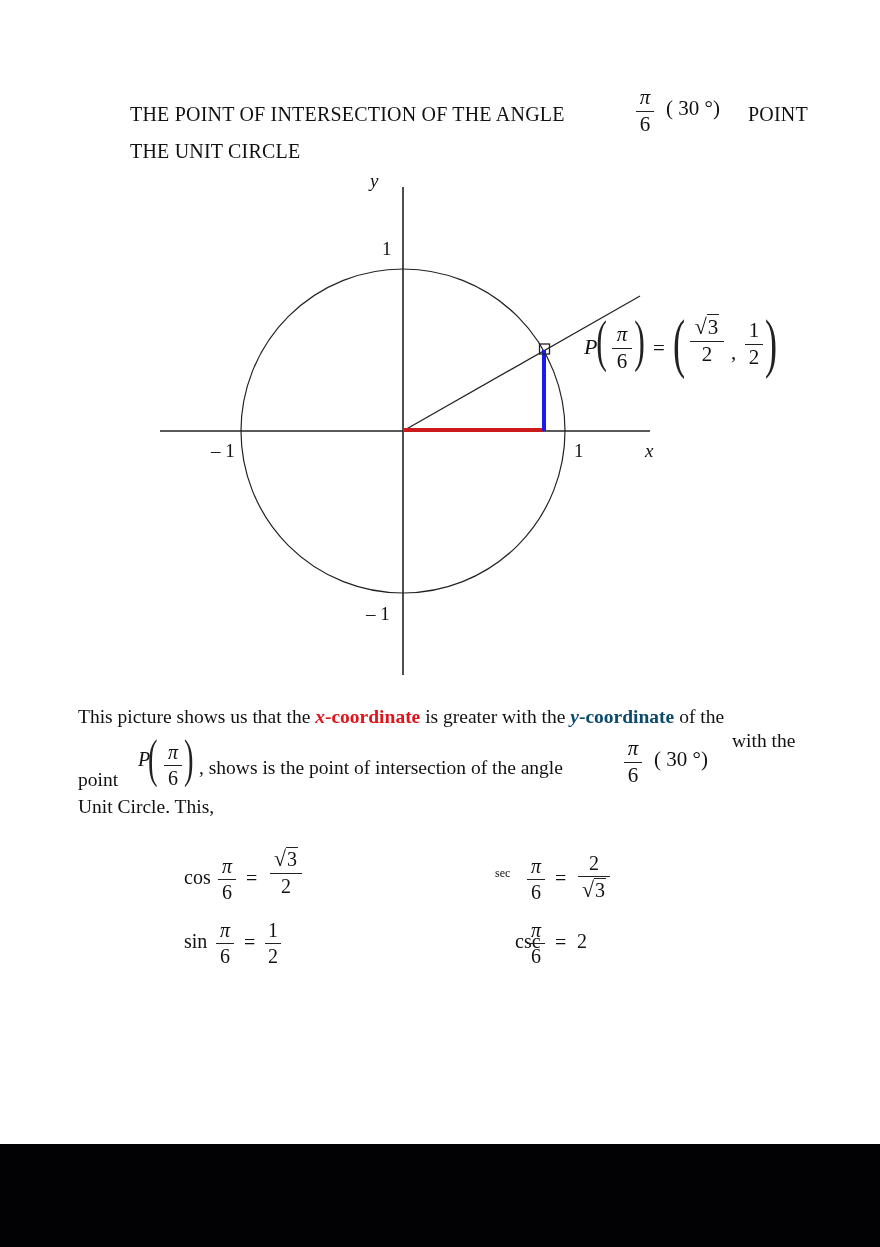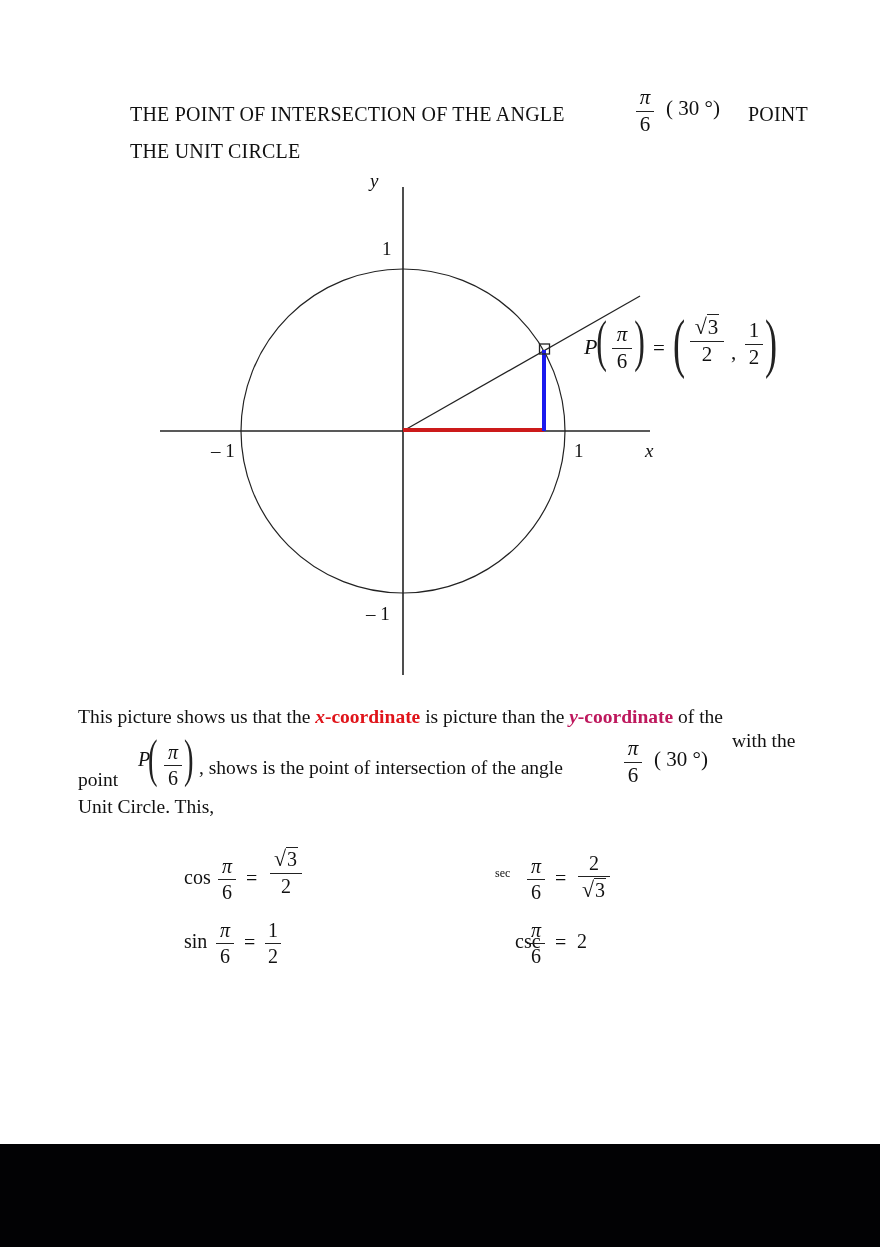--- a/index.html
+++ b/index.html
@@ -12,21 +12,21 @@
   .footer-bar { position: absolute; left: 0; top: 1144px; width: 880px; height: 103px; background: #020204; }
   .abs { position: absolute; white-space: nowrap; }
   .title { font-size: 20px; letter-spacing: 0.2px; }
   .frac { position: absolute; display: inline-block; text-align: center; font-size: 21px; line-height: 1; }
   .frac .num, .frac .den { display: block; }
   .frac .bar { display: block; border-top: 1px solid #222; margin: 3px 0 2px 0; }
   .pi { font-style: italic; }
   .body-text { font-size: 19.5px; }
   .xc { color: #e0141a; font-weight: bold; }
   .xc i, .yc i { font-style: italic; }
-  .yc { color: #be185d; font-weight: bold; }
+  .yc { color: #0c4a6e; font-weight: bold; }
   .axis-label { font-size: 19px; font-style: italic; }
   .tick-label { font-size: 19px; }
   .math { font-size: 21px; }
   .paren { position: absolute; font-size: 58px; font-weight: 100; line-height: 1; transform: scaleX(0.55); color: #222; }
   .sqrt { position: relative; display: inline-block; }
   .sqrt .rad { font-size: 22px; }
   .sqrt .under { border-top: 1px solid #222; padding: 0 1px; }
 </style>
 </head>
 <body>
@@ -85,21 +85,21 @@
     <div class="abs math" style="left:731px; top:340px;">,</div>
     <div class="frac" style="left:745px; top:320px; width:18px;">
       <span class="num">1</span>
       <span class="bar"></span>
       <span class="den">2</span>
     </div>
     <div class="paren" style="left:760px; top:310px; font-size:66px;">)</div>
   </div>
 
   <div class="abs body-text" style="left:78px; top:706px;">
-    <span>This picture shows us that the </span><span class="xc"><i>x</i><span>-coordinate</span></span><span> is picture than the </span><span class="yc"><i>y</i><span>-coordinate</span></span><span> of the</span>
+    <span>This picture shows us that the </span><span class="xc"><i>x</i><span>-coordinate</span></span><span> is greater with the </span><span class="yc"><i>y</i><span>-coordinate</span></span><span> of the</span>
   </div>
 
   <div class="abs body-text" style="left:78px; top:757px;margin-top:12px;">point</div>
   <div class="abs math" style="left:138px; top:748px; font-style:italic; font-size:20px;">P</div>
   <div class="paren" style="left:144px; top:733px; font-size:52px;">(</div>
   <div class="frac" style="left:164px; top:742px; width:18px; font-size:20px;">
     <span class="num pi">π</span>
     <span class="bar"></span>
     <span class="den">6</span>
   </div>

